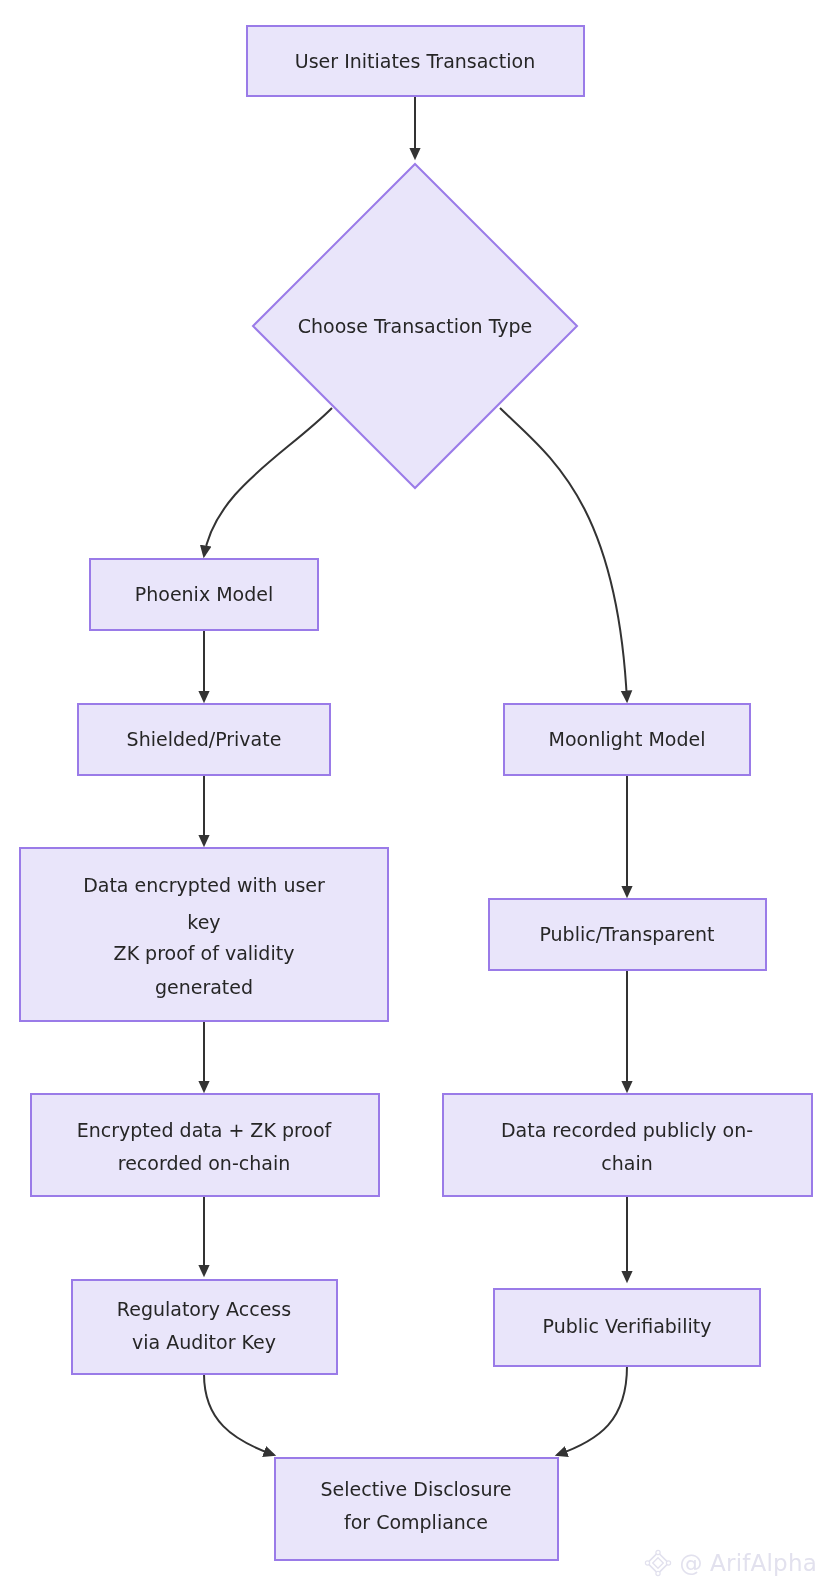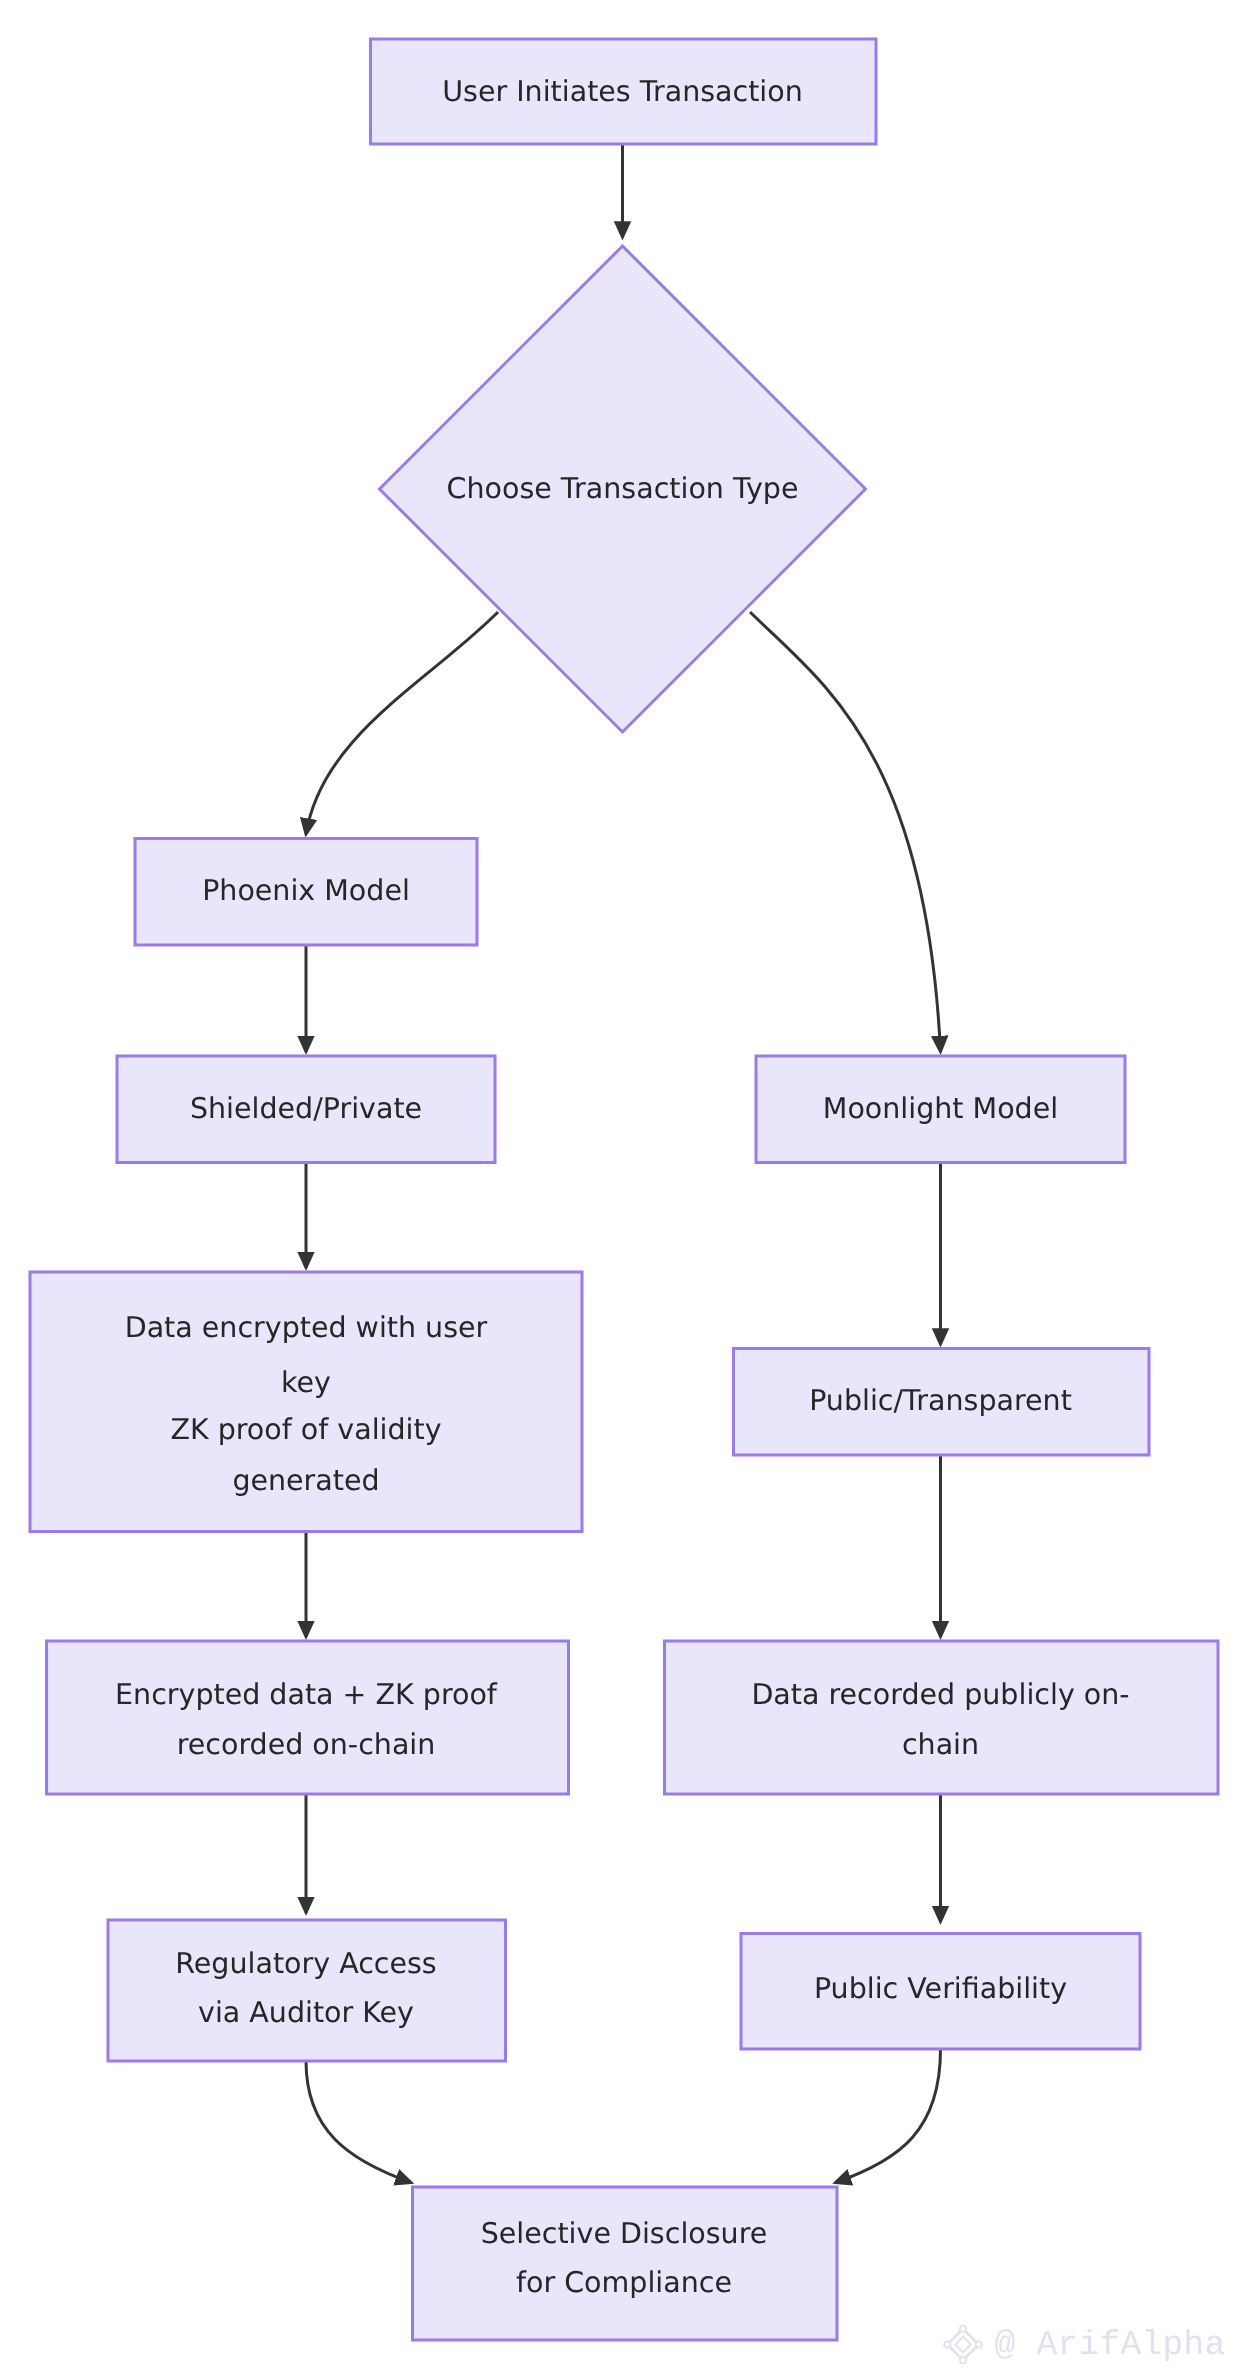--- a/index.html
+++ b/index.html
@@ -56,21 +56,20 @@
     letter-spacing: 0.2px;
     user-select: none;
   }
   .watermark-logo {
     width: 28px;
     height: 28px;
     flex: 0 0 auto;
   }
   .watermark-text {
     white-space: nowrap;
-    font-family: Liberation Mono, monospace;
   }
 </style>
 </head>
 <body>
 
 <svg id="flow-canvas" viewBox="0 0 829 1585">
 
   <defs>
     <marker id="arrow" viewBox="0 0 12 12" refX="9" refY="6" markerWidth="7" markerHeight="7" orient="auto-start-reverse">
       <path d="M 0 1 L 11 6 L 0 11 z" class="edge-head"></path>

